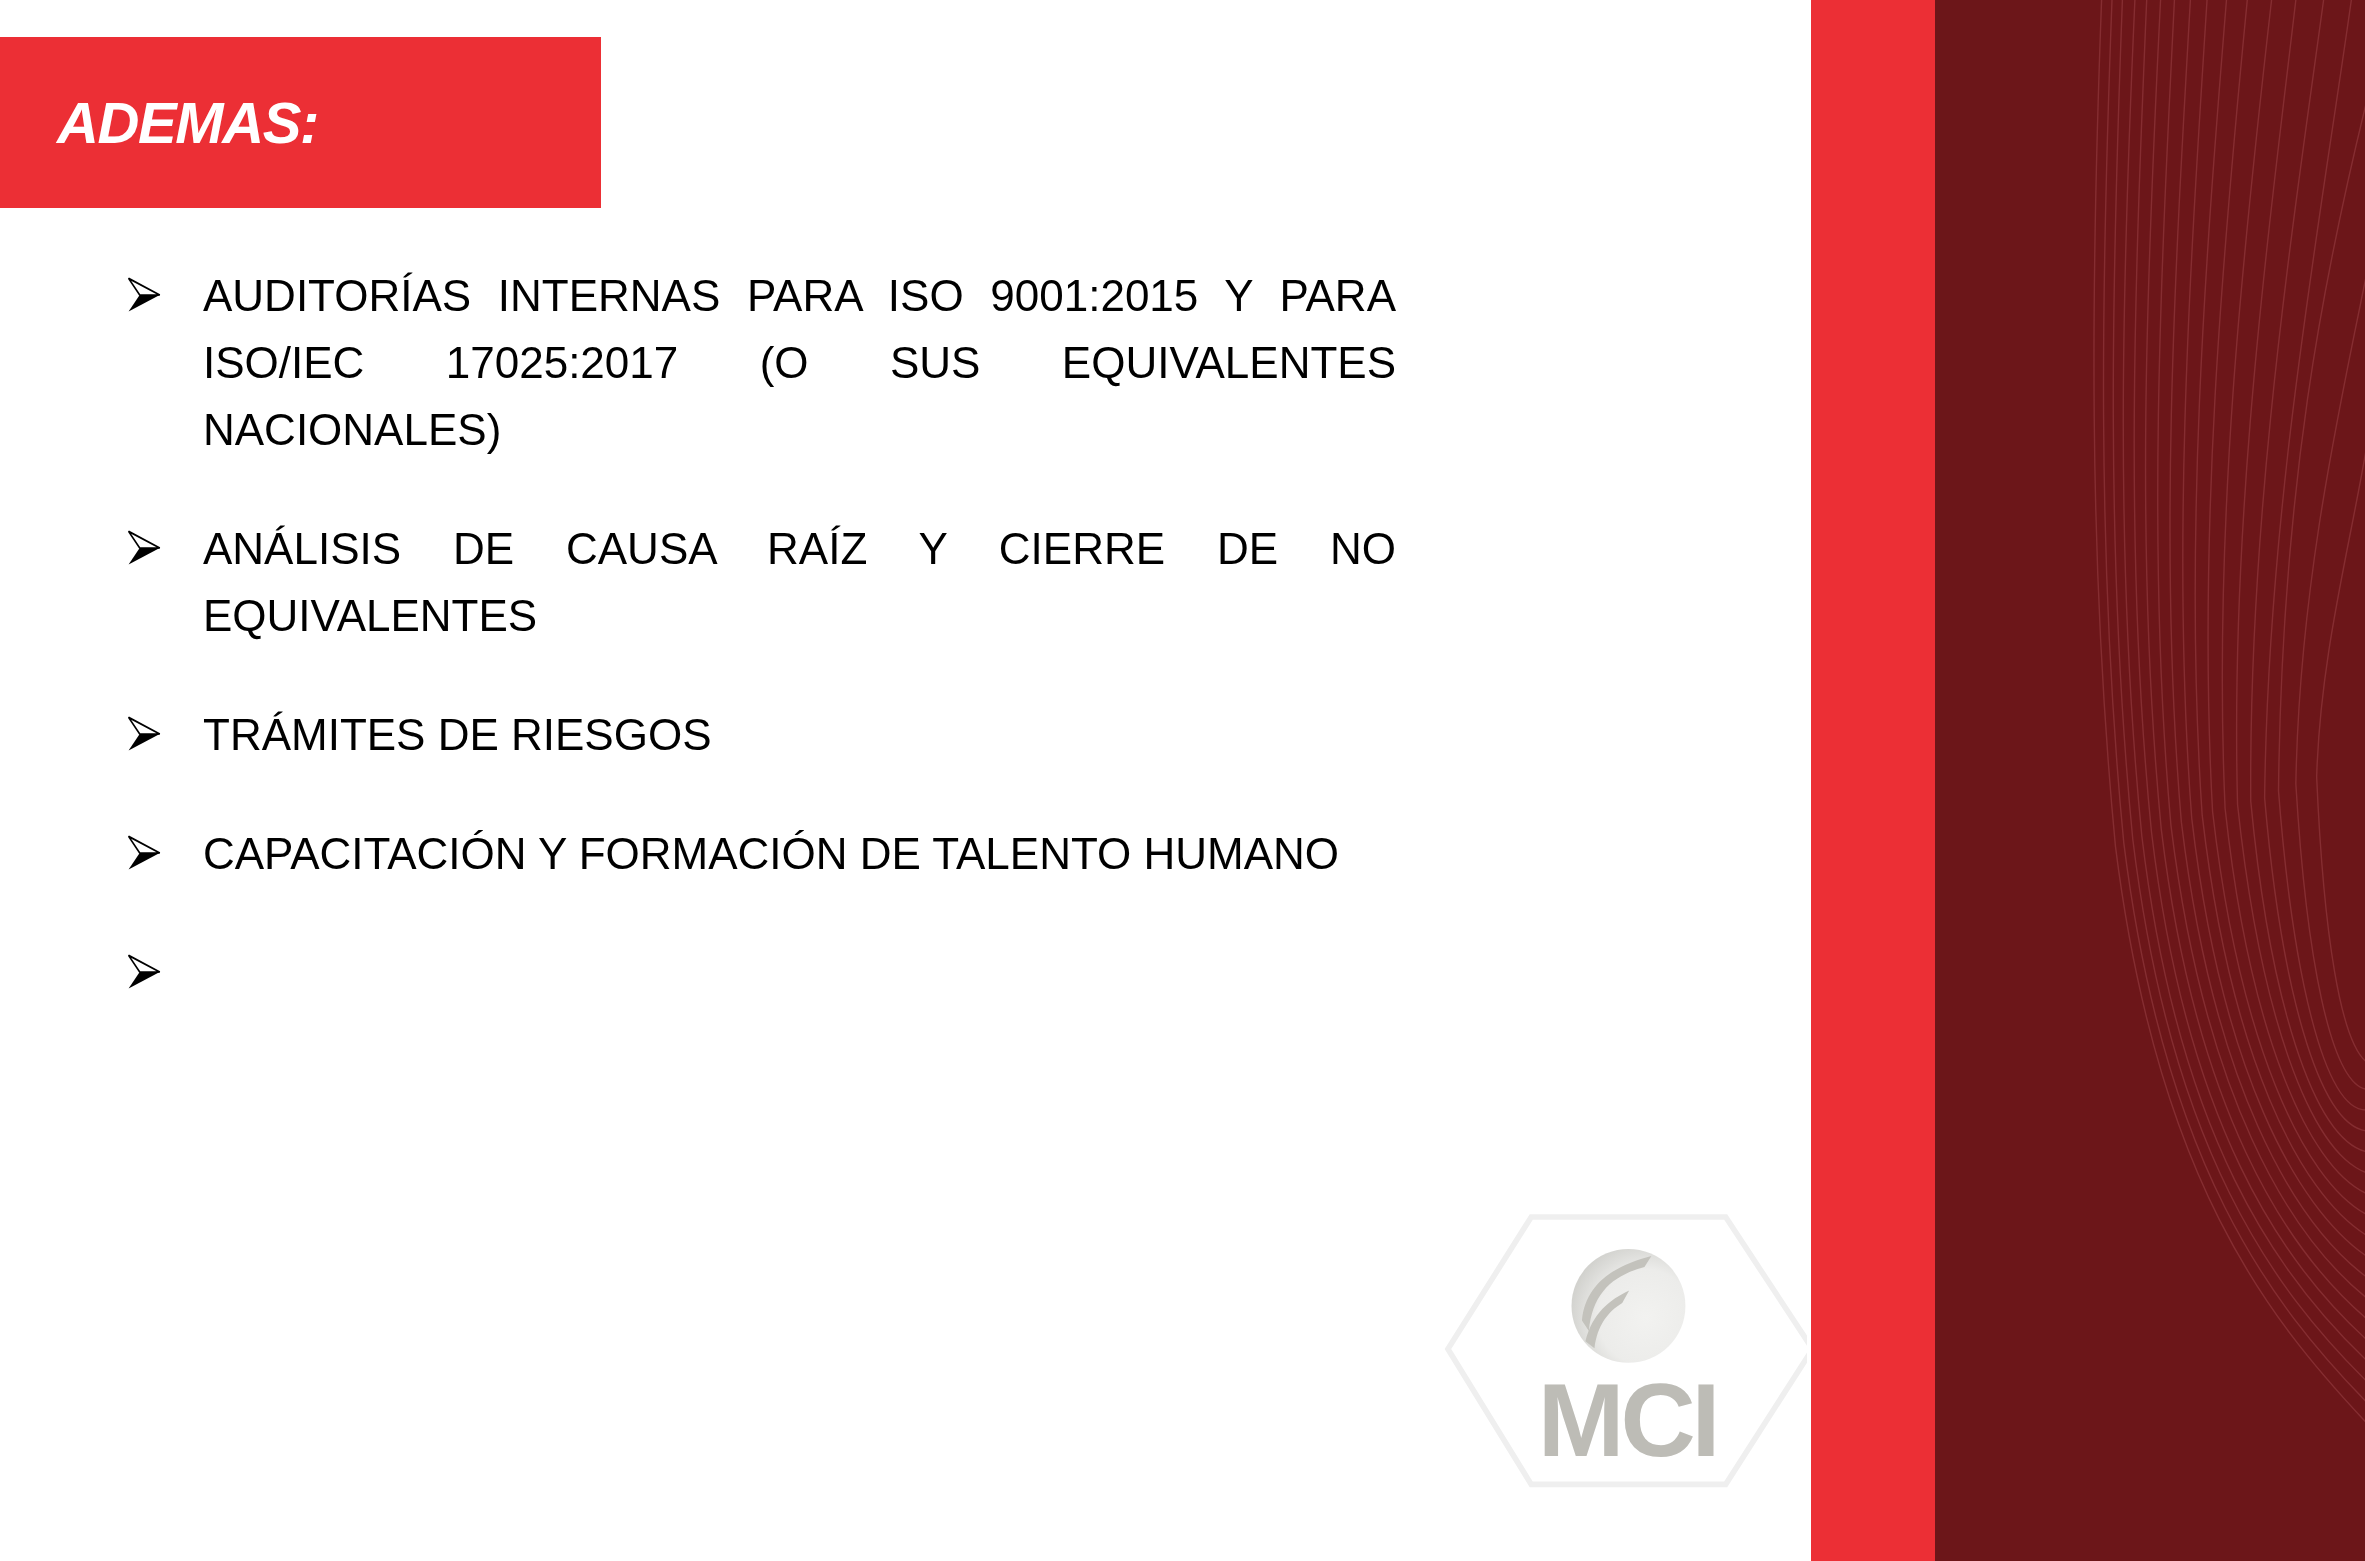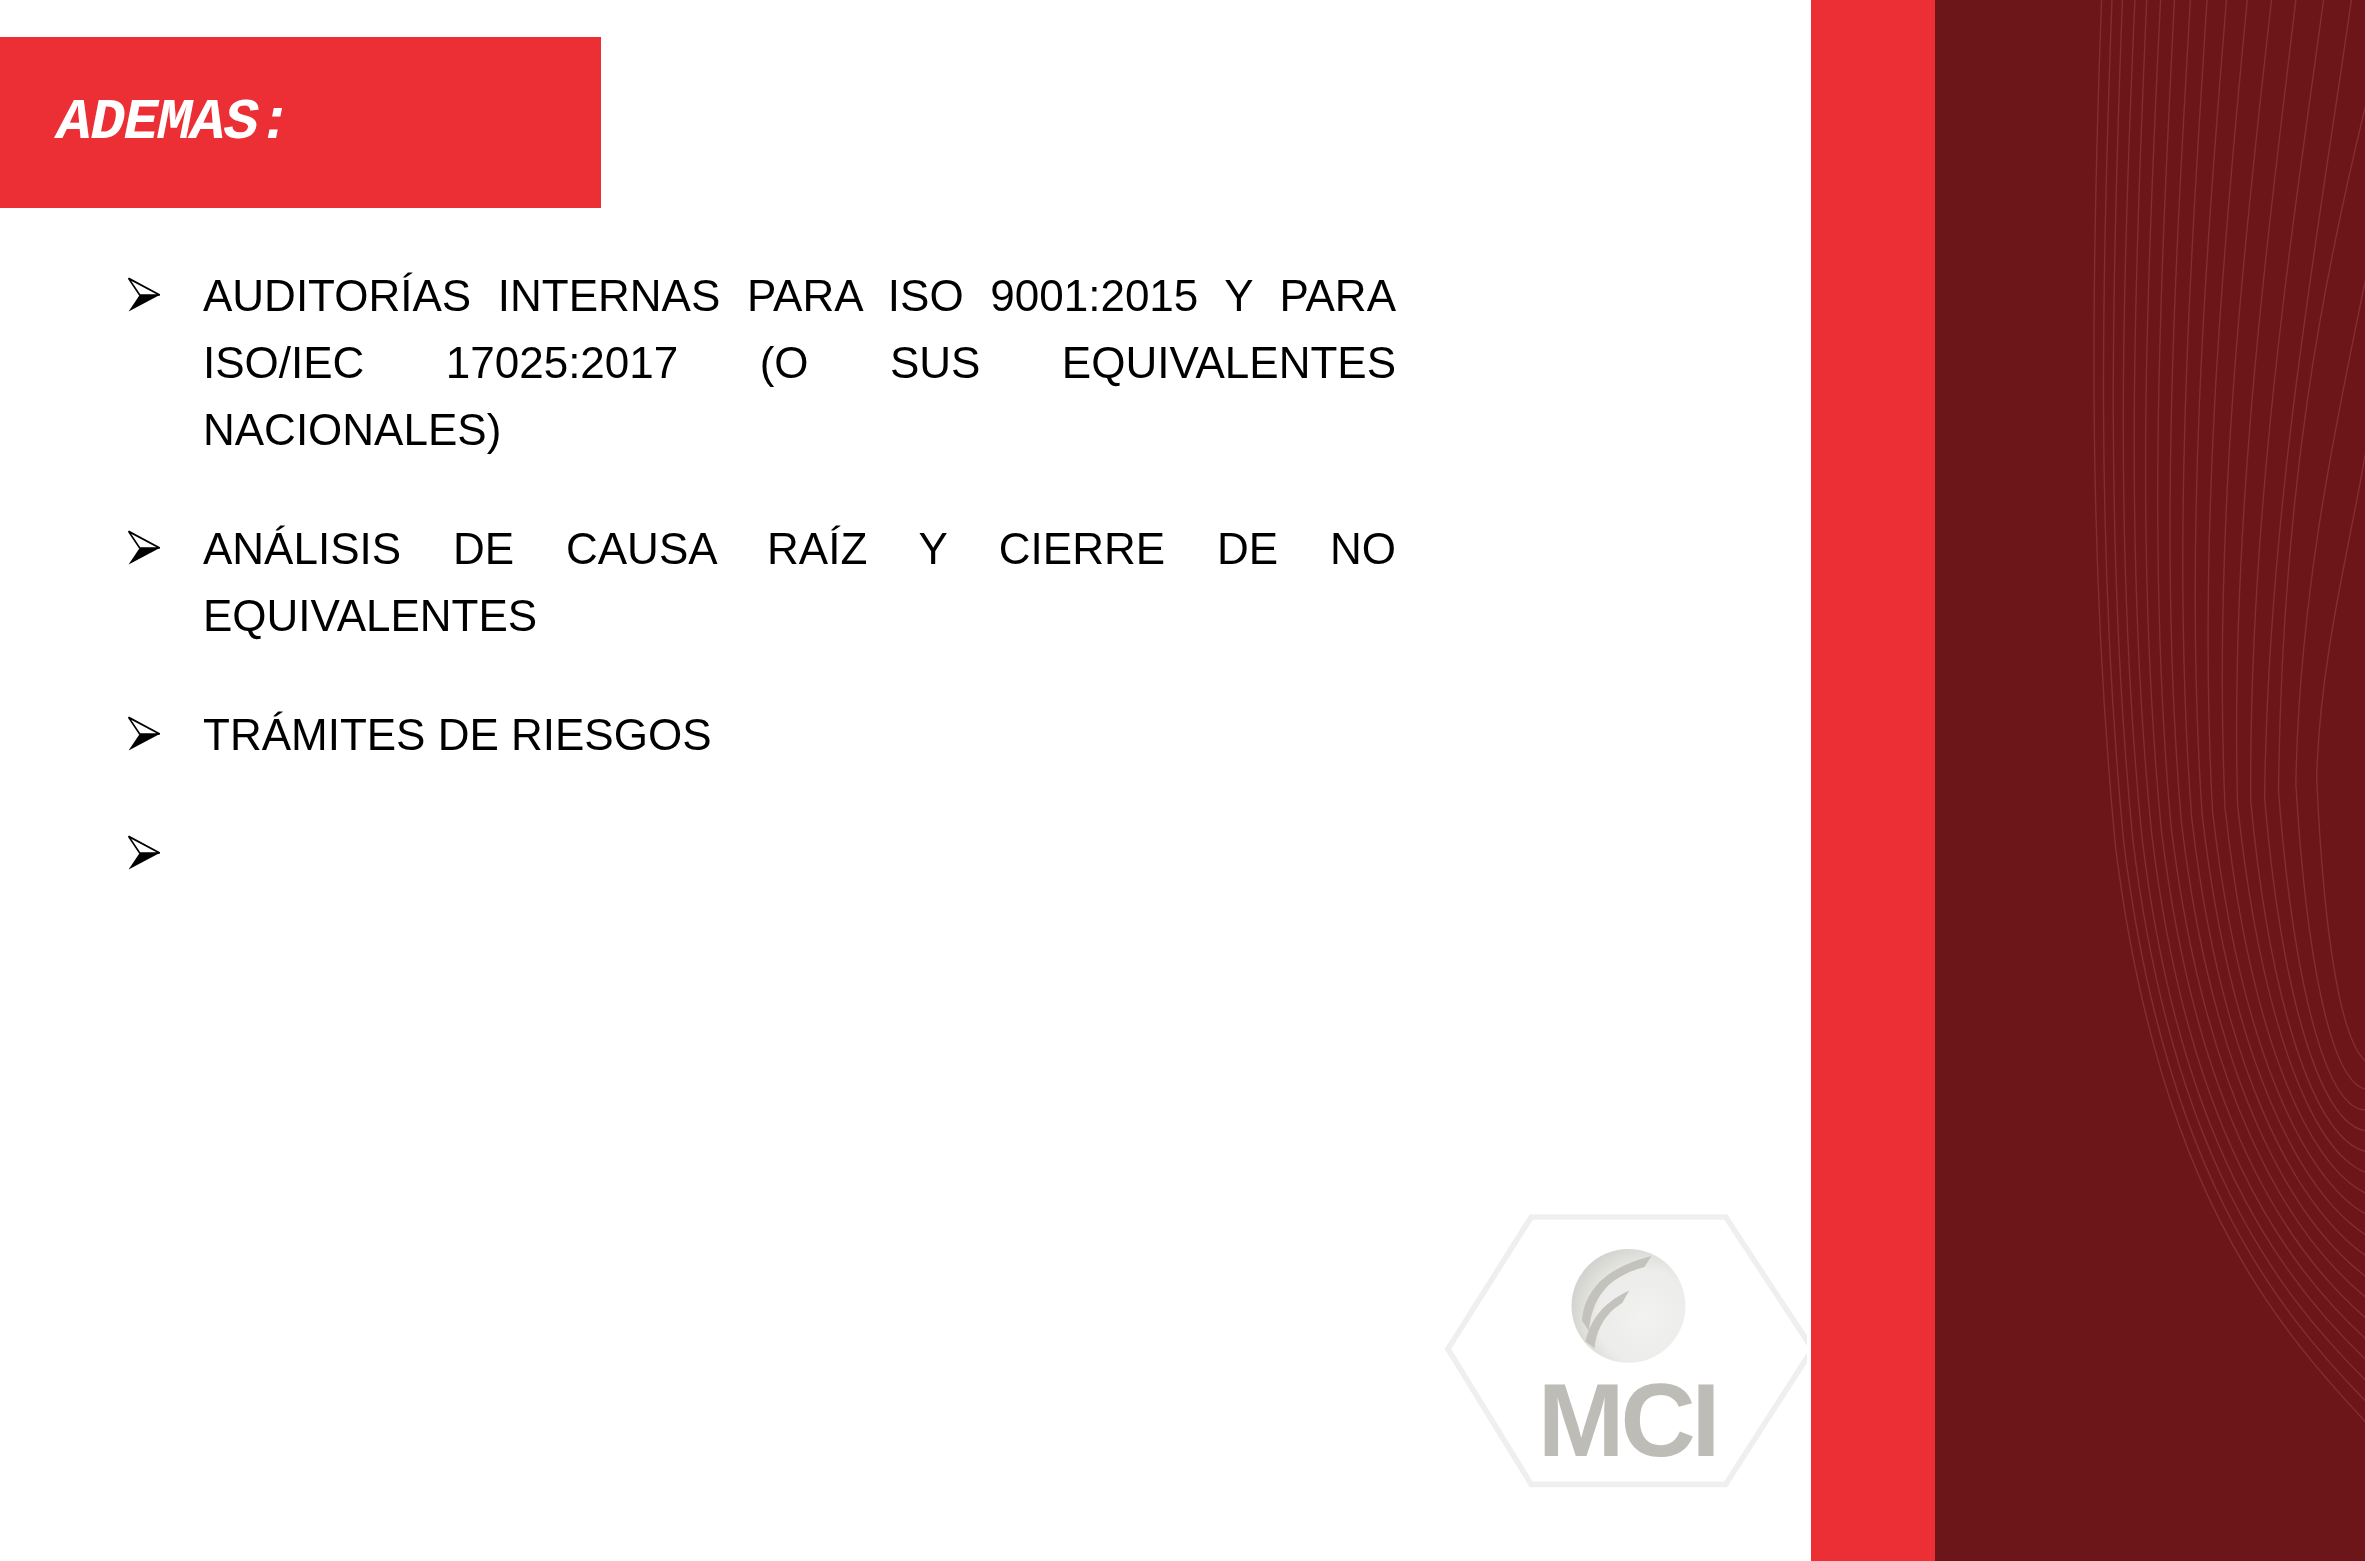--- a/index.html
+++ b/index.html
@@ -1,18 +1,18 @@
 <!DOCTYPE html>
 <html style="font-size:11px"><head>
 <meta charset="utf-8">
 <style>
   html, body { margin:0; padding:0; }
   body { width:2366px; height:1561px; position:relative; overflow:hidden; background:#ffffff; font-family:"Liberation Sans", sans-serif; }
   .header-bar { position:absolute; left:0; top:37px; width:601px; height:171px; background:#ec2f35; }
-  .header-title { position:absolute; left:57px; top:0; height:171px; line-height:171px; color:#fff; font-size:58px; font-weight:bold; font-style:italic; letter-spacing:-1.4px;font-family:Liberation Mono, monospace; }
+  .header-title { position:absolute; left:57px; top:0; height:171px; line-height:171px; color:#fff; font-size:58px; font-weight:bold; font-style:italic; letter-spacing:-1.4px; }
   .list { position:absolute; left:125px; top:262px; width:1271px; margin:0; padding:0; list-style:none; }
   .item { position:relative; padding-left:78px; font-size:44px; line-height:67px; color:#000; text-align:justify; text-align-last:left; margin-bottom:52px; }
   .item .bullet { position:absolute; left:2.1px; top:15.3px; width:35px; height:36px; }
   .red-stripe { position:absolute; left:1811px; top:0; width:124px; height:1561px; background:#ec2f35; }
   .dark-panel { position:absolute; left:1935px; top:0; width:431px; height:1561px; background:#6c1619; overflow:hidden; }
   .logo { position:absolute; left:1443px; top:1192px; width:364px; height:300px; }
 </style>
 </head>
 <body>
 
@@ -34,20 +34,27 @@
         <polygon points="2,50 47,26 18,26" fill="#000"></polygon>
       </svg>
     <span>ANÁLISIS DE CAUSA RAÍZ Y CIERRE DE NO EQUIVALENTES</span>
   </li>
   <li class="item">
     <svg class="bullet" viewBox="0 0 50 52">
         <polygon points="2,2 47,26 18,26" fill="#fff" stroke="#000" stroke-width="2.5"></polygon>
         <polygon points="2,50 47,26 18,26" fill="#000"></polygon>
       </svg>
     <span>TRÁMITES DE RIESGOS</span>
+  </li>
+  <li class="item">
+    <svg class="bullet" viewBox="0 0 50 52">
+        <polygon points="2,2 47,26 18,26" fill="#fff" stroke="#000" stroke-width="2.5"></polygon>
+        <polygon points="2,50 47,26 18,26" fill="#000"></polygon>
+      </svg>
+    <span>CAPACITACIÓN Y FORMACIÓN DE TALENTO HUMANO</span>
   </li>
   <li class="item">
     <svg class="bullet" viewBox="0 0 50 52">
         <polygon points="2,2 47,26 18,26" fill="#fff" stroke="#000" stroke-width="2.5"></polygon>
         <polygon points="2,50 47,26 18,26" fill="#000"></polygon>
       </svg>
   </li>
 </ul>
 
 <svg class="logo" viewBox="0 0 524 432">

